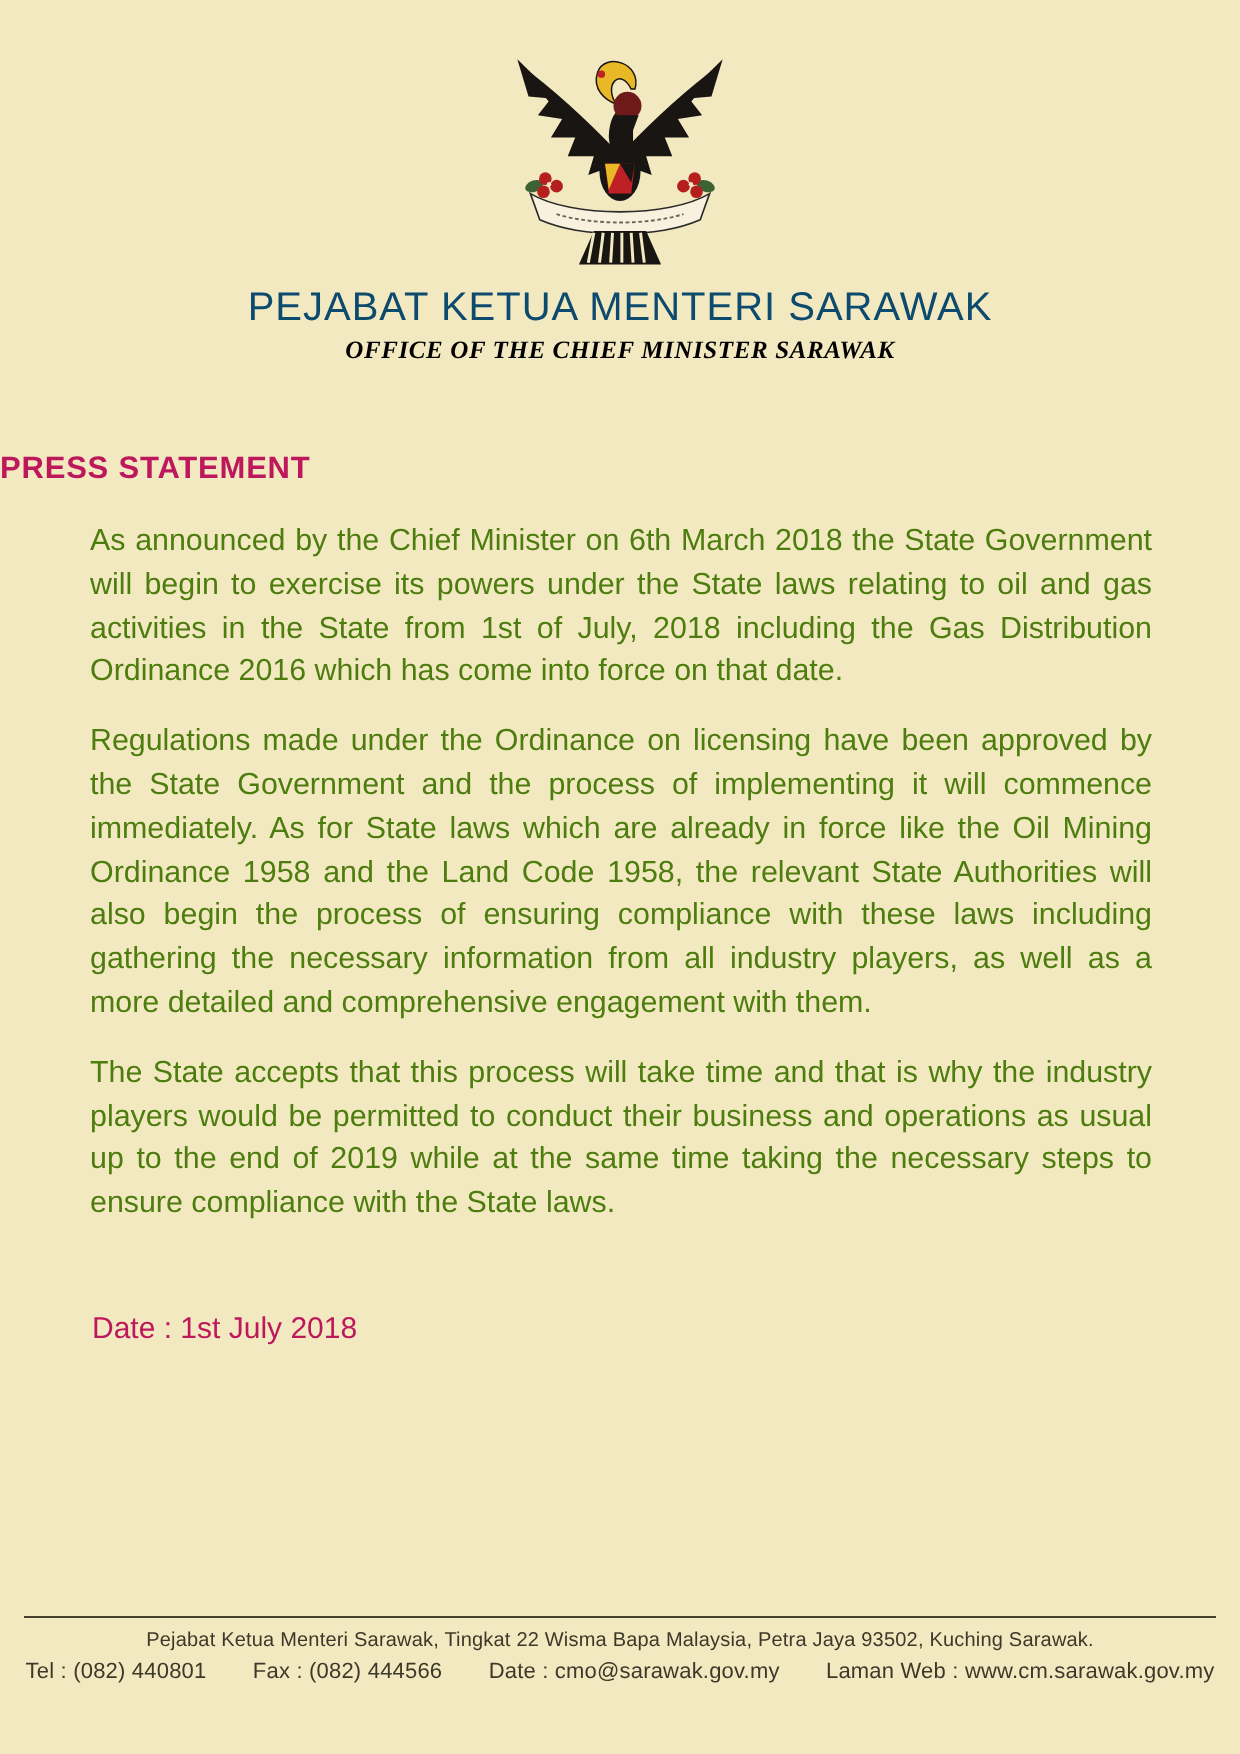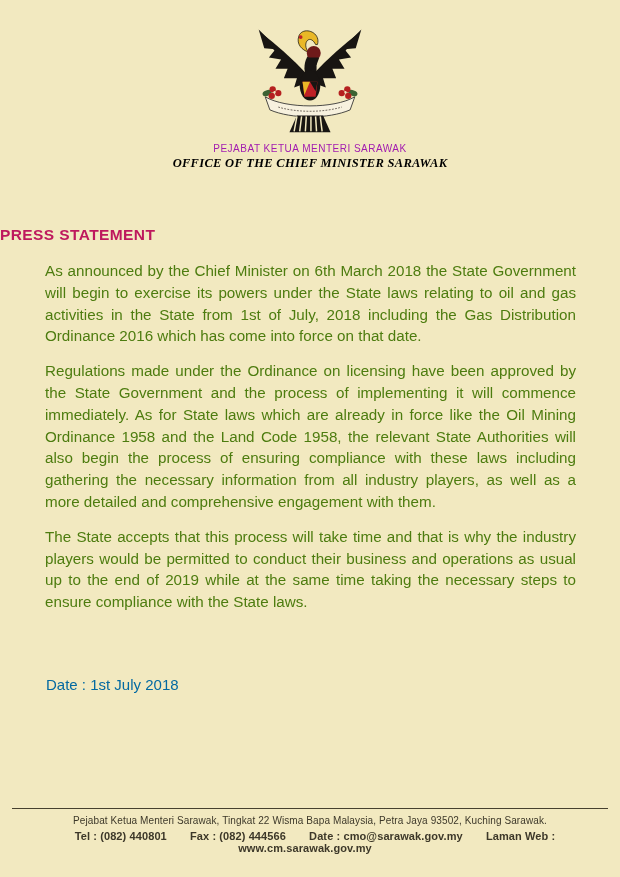--- a/index.html
+++ b/index.html
@@ -17,21 +17,21 @@
   .crest {
     position:absolute; top:24px; left:50%;
     transform:translateX(-50%);
     width:112px; height:112px;
   }
   .crest svg { width:100%; height:100%; display:block; }
 
   
   .org { position:absolute; top:143px; left:0; right:0; text-align:center; }
   .org-malay {
-    font-size:10px; letter-spacing:0.5px; color:#a21caf;
+    font-size:20px; letter-spacing:0.5px; color:#0c4a6e;
   }
   .org-english {
     font-family:"Liberation Serif", serif;
     font-style:italic; font-weight:bold;
     font-size:12.5px; letter-spacing:0.3px;
     margin-top:2px; color:#000000;
   }
 
   
   .doc-title {
@@ -42,39 +42,39 @@
 
   
   .body-text {
     position:absolute; top:260px; left:45px; width:531px;
     font-size:15.2px; line-height:21.8px;
     text-align:justify; color:#4d7c0f;
   }
   .body-text p { margin:0 0 13px 0; }
 
   .date-line {
-    position:absolute; top:676px; left:46px;
-    font-size:15px; color:#0369a1;
+    position:absolute; top:656px; left:46px;
+    font-size:15px; color:#be185d;
   }
 
   
   .footer { position:absolute; left:0; right:0; top:808px; }
   .footer-rule {
     border:none; border-top:1.5px solid #47412f;
     margin:0 12px 0 12px; height:0;
   }
   .footer-address {
     text-align:center; font-size:10px; margin-top:6px;
     color:#3d3829; letter-spacing:0.1px;
   }
   .footer-contacts {
     text-align:center; font-size:11px; margin-top:4px;
     color:#3d3829; letter-spacing:0.1px;
   }
-  .footer-contacts span { margin:0 10px;font-weight:bold; }
+  .footer-contacts span { margin:0 10px; }
 </style>
 </head>
 <body>
 
 <div class="page">
 
   <div class="crest">
     <svg viewBox="0 0 120 116" xmlns="http://www.w3.org/2000/svg" aria-hidden="true">
 
       <g fill="#181512">

